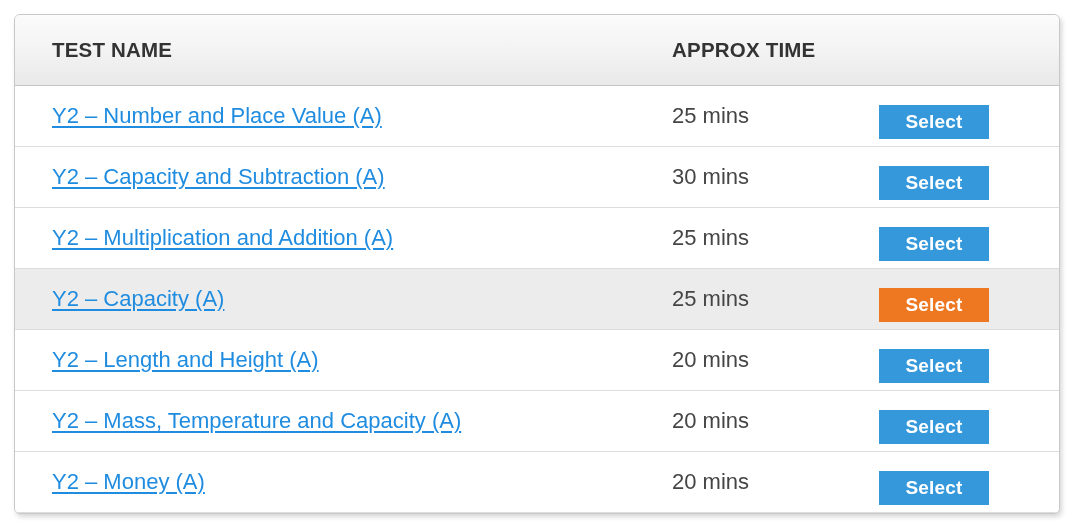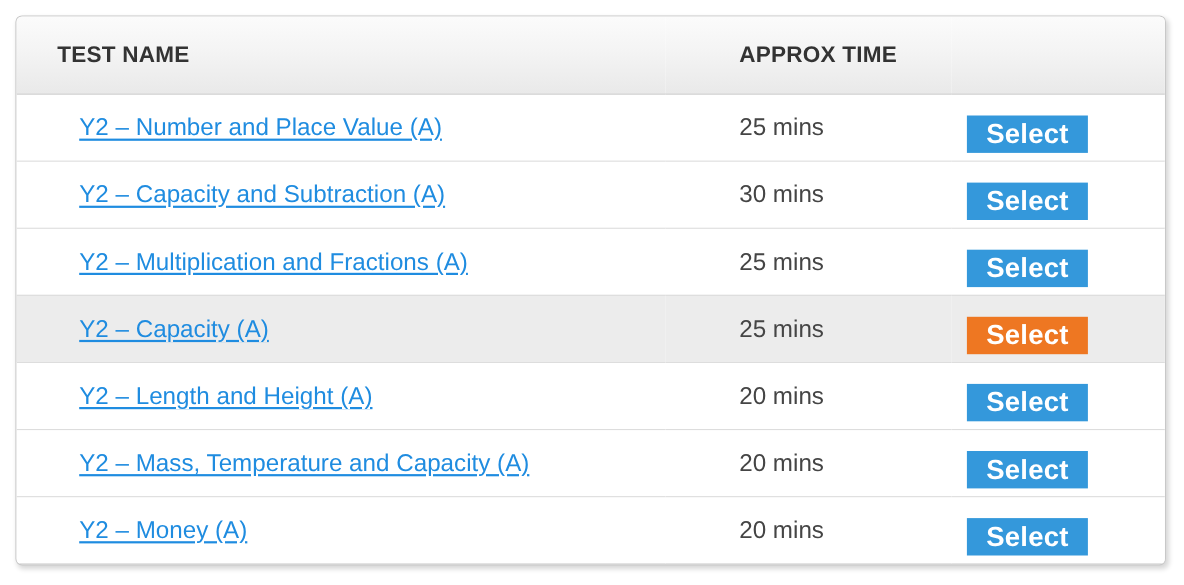--- a/index.html
+++ b/index.html
@@ -77,21 +77,20 @@
   td.cell-time { padding-left: 67px; margin-top: 28px; }
   td.cell-action { padding-left: 0; }
 
   a.test-link {
     font-size: 22px;
     color: #1f8ce0;
     text-decoration: underline;
     text-underline-offset: 3px;
     white-space: nowrap;
     cursor: pointer;
-    margin-left: 20px;
   }
 
   span.time-text {
     font-size: 22px;
     color: #454545;
     white-space: nowrap;
   }
 
   .action-wrap {
     display: flex;
@@ -100,21 +99,21 @@
   }
 
   button.select-btn {
     width: 110px;
     height: 34px;
     border: none;
     border-radius: 0;
     background: #3498db;
     color: #ffffff;
     font-family: "Liberation Sans", sans-serif;
-    font-size: 25px;
+    font-size: 19px;
     font-weight: bold;
     letter-spacing: 0.2px;
     line-height: 34px;
     padding: 0;
     cursor: pointer;
     text-align: center;
     margin-top: 13px;
   }
   button.select-btn.accent {
     background: #ee7722;
@@ -145,21 +144,21 @@
         <tr>
           <td class="cell-name"><a class="test-link">Y2 – Capacity and Subtraction (A)</a></td>
           <td class="cell-time"><span class="time-text">30 mins</span></td>
           <td class="cell-action">
             <div class="action-wrap">
               <button class="select-btn">Select</button>
             </div>
           </td>
         </tr>
         <tr>
-          <td class="cell-name"><a class="test-link">Y2 – Multiplication and Fractions (A)</a></td>
+          <td class="cell-name"><a class="test-link">Y2 – Multiplication and Addition (A)</a></td>
           <td class="cell-time"><span class="time-text">25 mins</span></td>
           <td class="cell-action">
             <div class="action-wrap">
               <button class="select-btn">Select</button>
             </div>
           </td>
         </tr>
         <tr class="highlighted">
           <td class="cell-name"><a class="test-link">Y2 – Capacity (A)</a></td>
           <td class="cell-time"><span class="time-text">25 mins</span></td>

